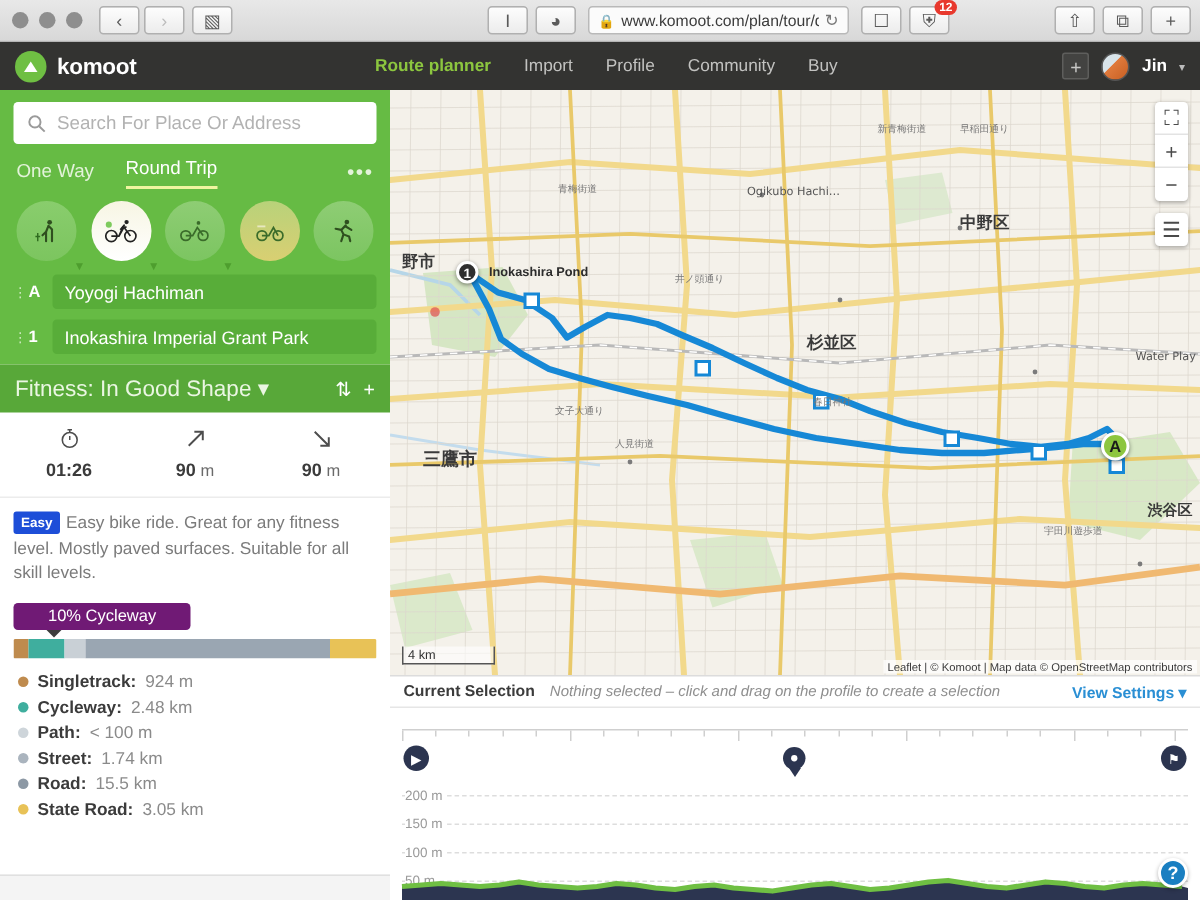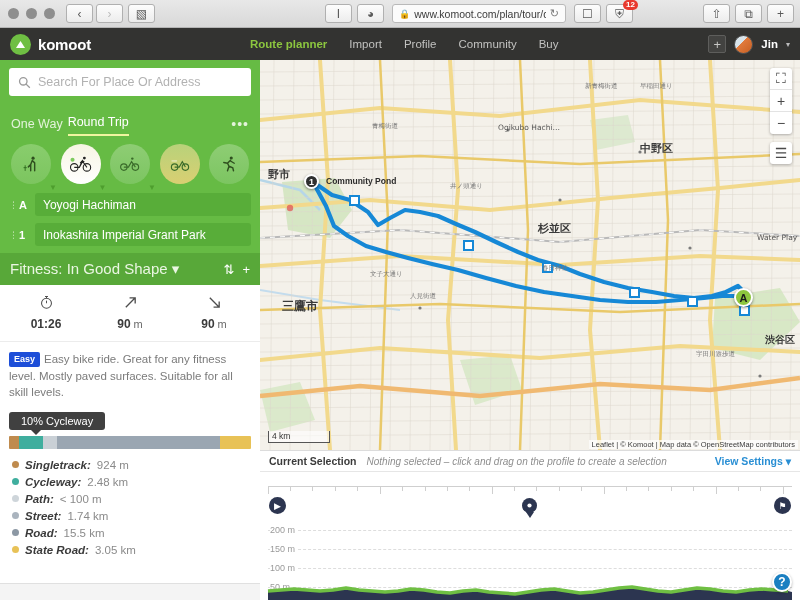--- a/index.html
+++ b/index.html
@@ -76,21 +76,21 @@
   .app { display: flex; width: 800px; height: 540px; }
 
   
   .sidebar { width: 260px; height: 540px; background: #fff; position: relative; display:flex; flex-direction:column;}
   .sb-green { background: #66bb44; padding: 8px 9px 0 9px; }
   .search-box {
     background: #fff; border-radius: 3px; height: 28px;
     display: flex; align-items: center; padding: 0 9px; gap: 7px;
   }
   .search-ph { color: #b2b2b2; font-size: 12.5px; }
-  .tabs { display: flex; align-items: flex-end; gap: 5px; padding: 19px 2px 0 2px; position: relative;}
+  .tabs { display: flex; align-items: flex-end; gap: 21px; padding: 9px 2px 0 2px; position: relative;}
   .tab { font-size: 12.5px; color: #e3f3da; padding-bottom: 5px; }
   .tab.active { color: #fff; border-bottom: 2px solid #f0f5a0; }
   .dots { margin-left: auto; color: #e3f3da; font-size: 14px; letter-spacing: 1px; padding-bottom:4px;}
   .sports { display: flex; justify-content: space-between; padding: 8px 2px 9px 2px; }
   .sport {
     width: 40px; height: 40px; border-radius: 50%;
     display: flex; align-items: center; justify-content: center;
     position: relative;
   }
   .sport.s1 { background: linear-gradient(180deg,#89cd6d,#7cc55f); }
@@ -125,35 +125,35 @@
 
   .desc { padding: 9px 9px 6px 9px; font-size: 11.5px; color: #7b7b7b; line-height: 1.45; }
   .easy-badge {
     background: #1d4ed8; color: #fff; font-size: 9px; font-weight: bold;
     border-radius: 2px; padding: 1px 5px; margin-right: 4px; display:inline-block;
     vertical-align: 1px;
   }
 
   .tooltip-wrap { padding: 4px 9px 0 9px; position: relative; }
   .tooltip {
-    display: inline-block; background: #404040; color: #fff; font-size: 11px;
-    border-radius: 3px; padding: 3px 12px; position: relative;
+    display: inline-block; background: #701a75; color: #fff; font-size: 11px;
+    border-radius: 3px; padding: 3px 23px; position: relative;
   }
   .tooltip:after {
     content: ''; position: absolute; bottom: -5px; left: 22px;
     border-left: 5px solid transparent; border-right: 5px solid transparent;
     border-top: 5px solid #3d3d3d;
   }
   .surface-bar { display: flex; height: 13px; margin: 6px 9px 0 9px; border-radius: 1px; overflow: hidden; }
   .surface-seg { height: 100%; }
 
   .legend { padding: 7px 12px 0 12px; }
   .legend-item { display: flex; align-items: center; gap: 6px; padding: 2.5px 0; }
   .legend-dot { width: 7px; height: 7px; border-radius: 50%; flex-shrink: 0;}
-  .legend-label { font-size: 11.5px; color: #3b3b3b; font-weight: bold; font-style: italic; }
+  .legend-label { font-size: 11.5px; color: #3b3b3b; font-weight: bold; }
   .legend-val { font-size: 11.5px; color: #8a8a8a; }
 
   .sb-actions {
     position: absolute; bottom: 0; left: 0; width: 260px;
     background: #f4f4f4; border-top: 1px solid #e0e0e0; padding: 8px 9px;
   }
   .btn-primary {
     background: #6fbf43; color: #fff; font-size: 13px; font-weight: bold;
     text-align: center; border-radius: 3px; padding: 8px 0; margin-bottom: 7px;
     border: 1px solid #62ae39;
@@ -593,21 +593,21 @@
         <text x="325" y="28" font-size="6.5" fill="#777">新青梅街道</text>
         <text x="380" y="28" font-size="6.5" fill="#777">早稲田通り</text>
         <text x="190" y="128" font-size="6.5" fill="#777">井ノ頭通り</text>
         <text x="150" y="238" font-size="6.5" fill="#777">人見街道</text>
         <text x="110" y="216" font-size="6.5" fill="#777">文子大通り</text>
         <text x="282" y="210" font-size="6.5" fill="#777">春日神社</text>
         <text x="436" y="296" font-size="6.5" fill="#777">宇田川遊歩道</text>
       </g>
     </svg>
 
-    <div class="label-pond" style="left:66px; top:116px; font-weight:bold;">Community Pond</div>
+    <div class="label-pond" style="left:66px; top:116px; font-weight:bold;">Inokashira Pond</div>
 
     <div class="marker small" style="left:44px; top:114px;">1</div>
     <div class="marker" style="left:474px; top:228px;">A</div>
 
     <div class="mapctl" style="top:8px;">
       <div class="mapctl-btn">⛶</div>
       <div class="mapctl-btn">+</div>
       <div class="mapctl-btn">−</div>
     </div>
     <div class="mapctl" style="top:82px;">

